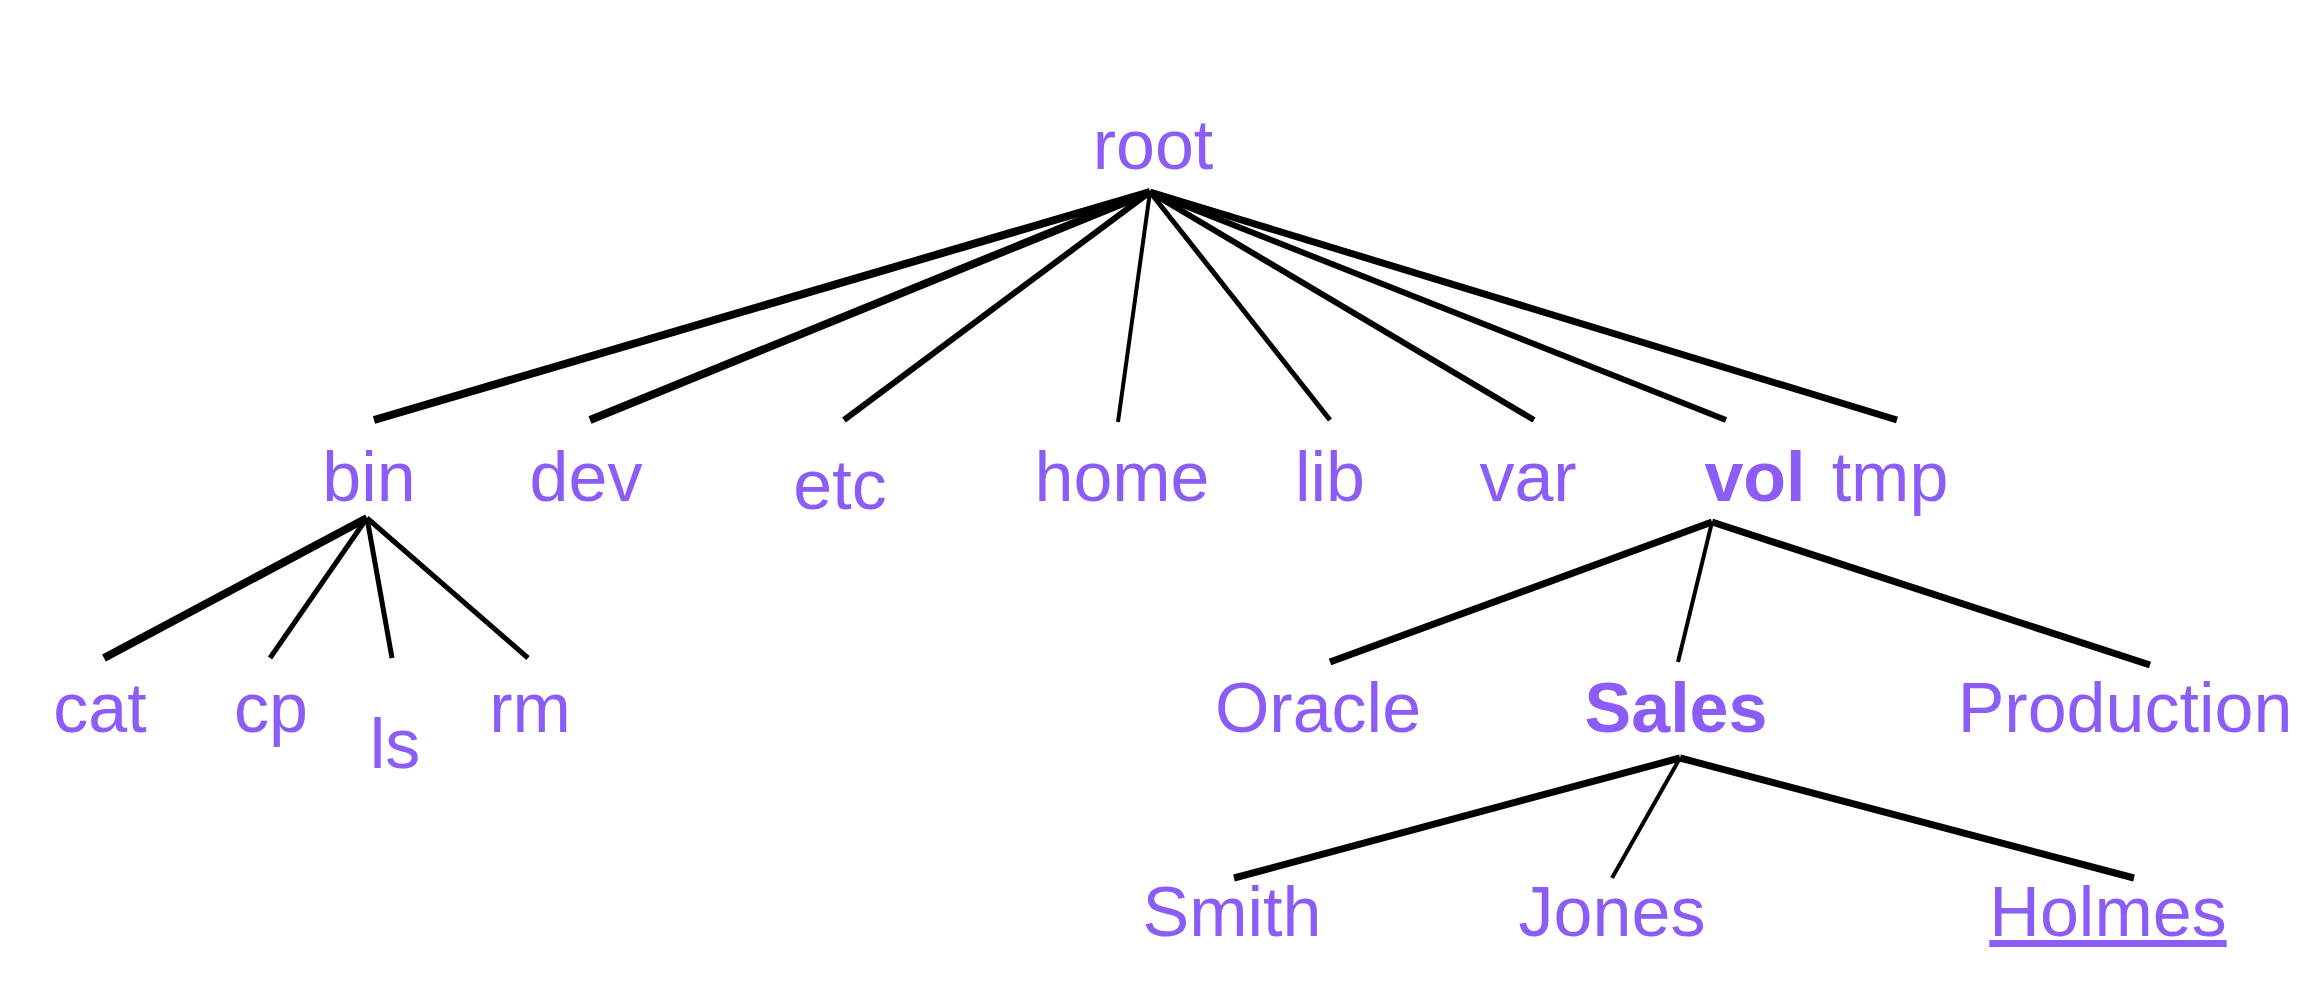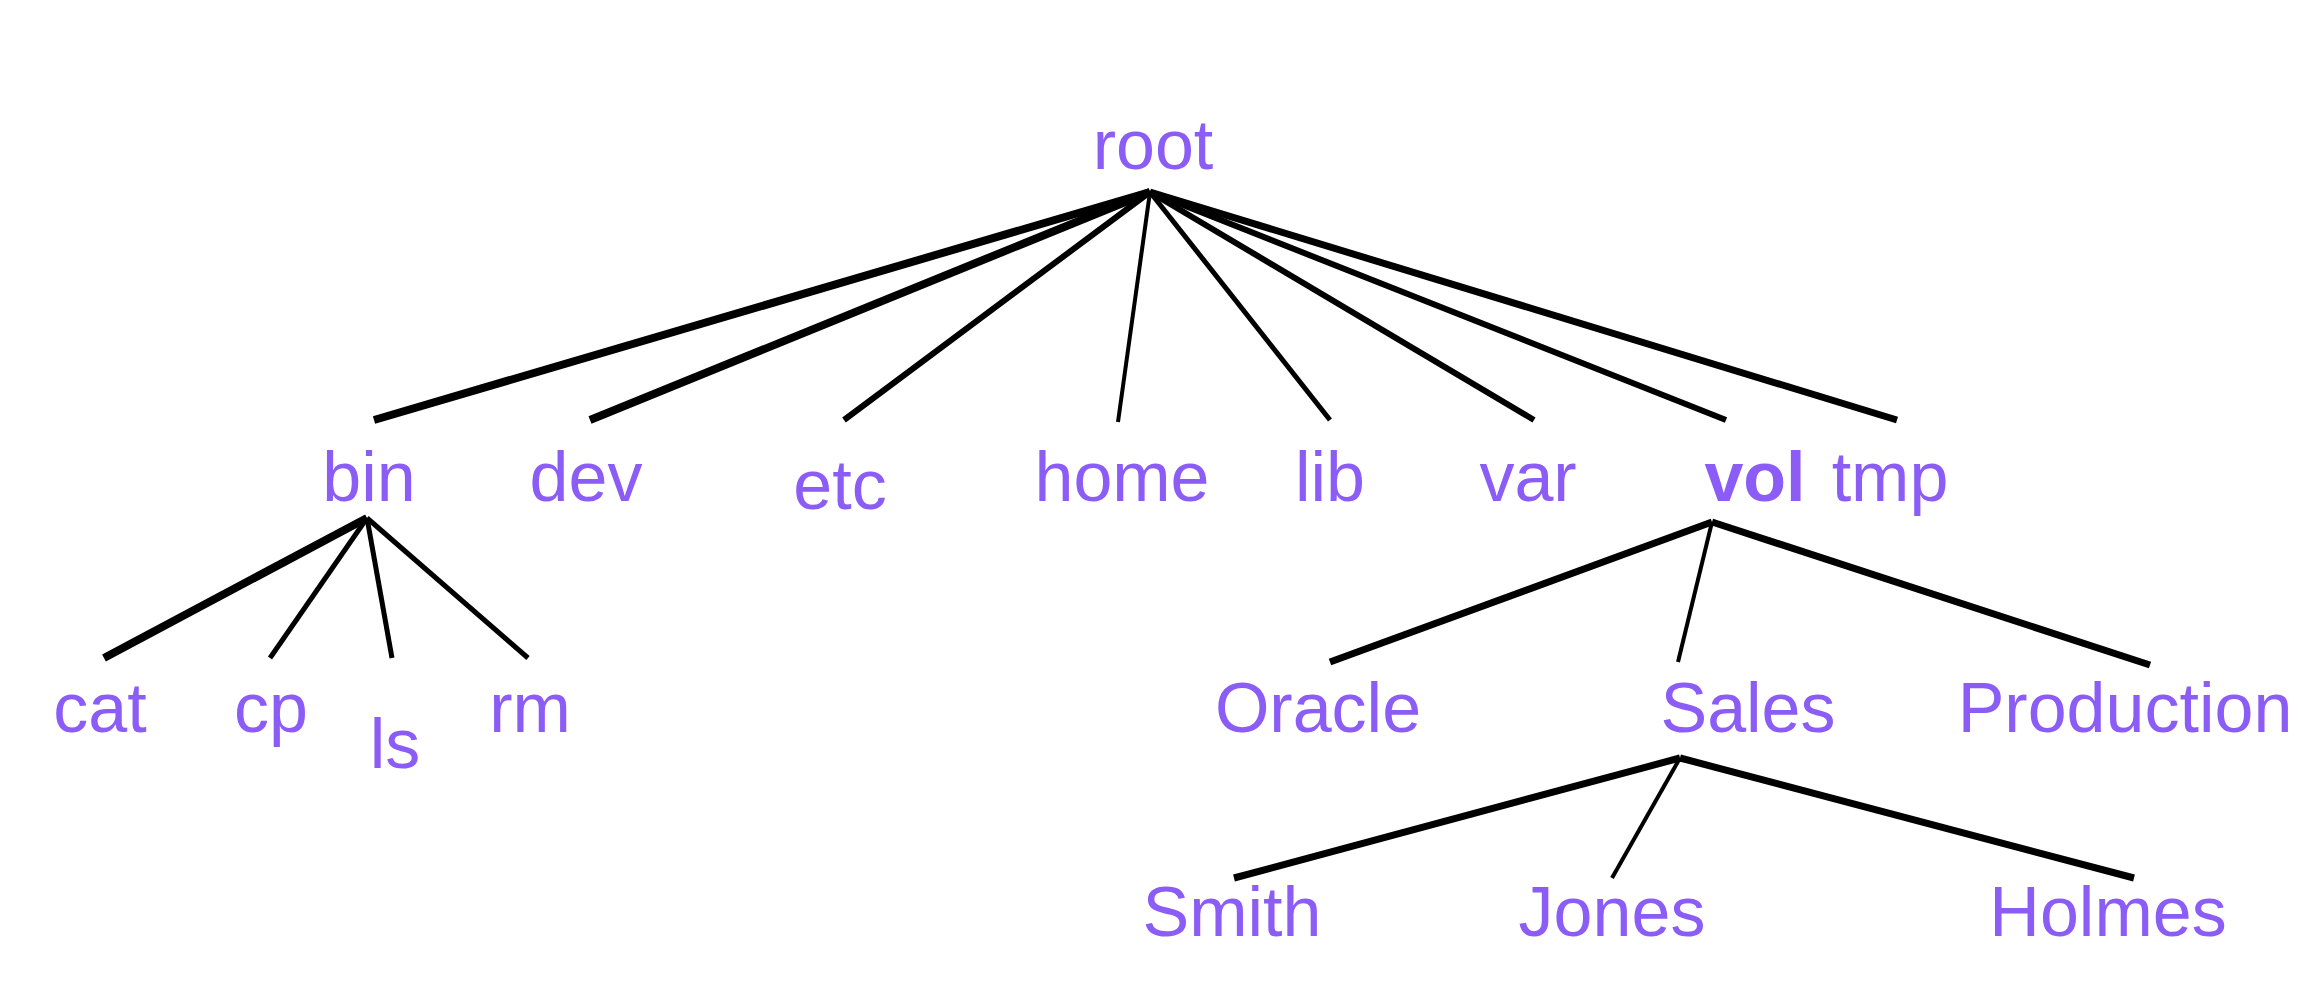--- a/index.html
+++ b/index.html
@@ -75,20 +75,20 @@
   <div class="node" style="left:1330px; top:477px;">lib</div>
   <div class="node" style="left:1528px; top:477px;">var</div>
   <div class="node" style="left:1755px; top:477px;font-weight:bold;">vol</div>
   <div class="node" style="left:1890px; top:477px;">tmp</div>
 
   <div class="node" style="left:100px;  top:708px;">cat</div>
   <div class="node" style="left:271px;  top:708px;">cp</div>
   <div class="node" style="left:395px;  top:744px;">ls</div>
   <div class="node" style="left:530px;  top:708px;">rm</div>
   <div class="node" style="left:1318px; top:708px;">Oracle</div>
-  <div class="node" style="left:1748px; top:708px;">Sales</div>
+  <div class="node" style="left:1676px; top:708px;font-weight:bold;">Sales</div>
   <div class="node" style="left:2125px; top:708px;">Production</div>
 
   <div class="node" style="left:1232px; top:912px;">Smith</div>
   <div class="node" style="left:1612px; top:912px;">Jones</div>
-  <div class="node" style="left:2108px; top:912px;">Holmes</div>
+  <div class="node" style="left:2108px; top:912px;text-decoration:underline;">Holmes</div>
 
 </div>
 
 </body></html>

